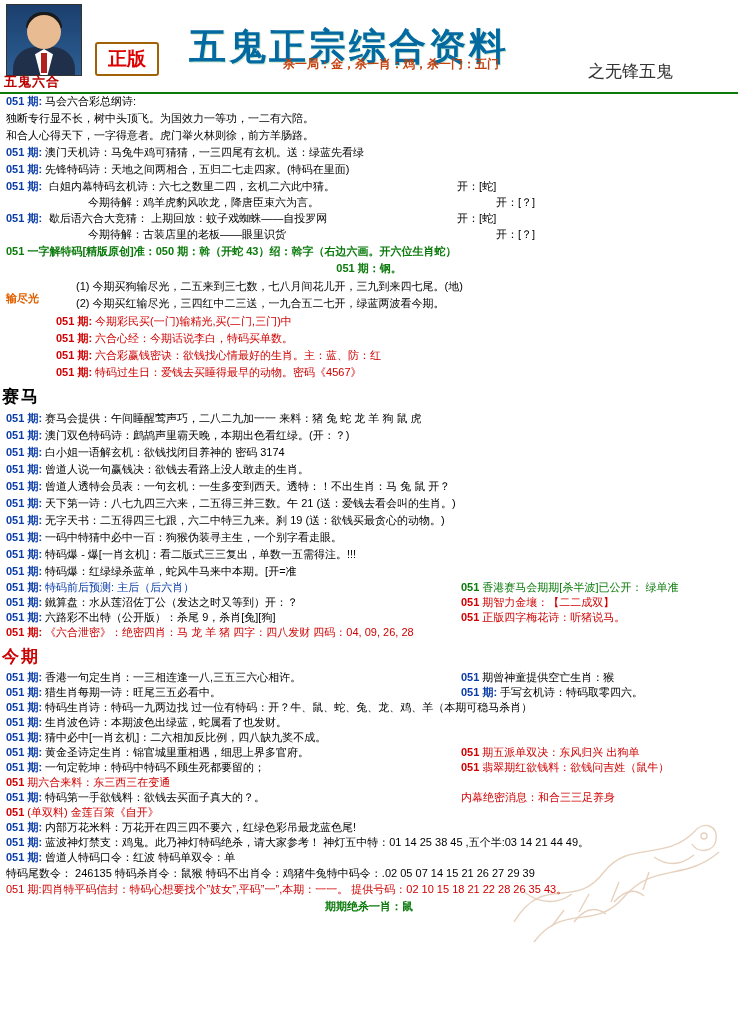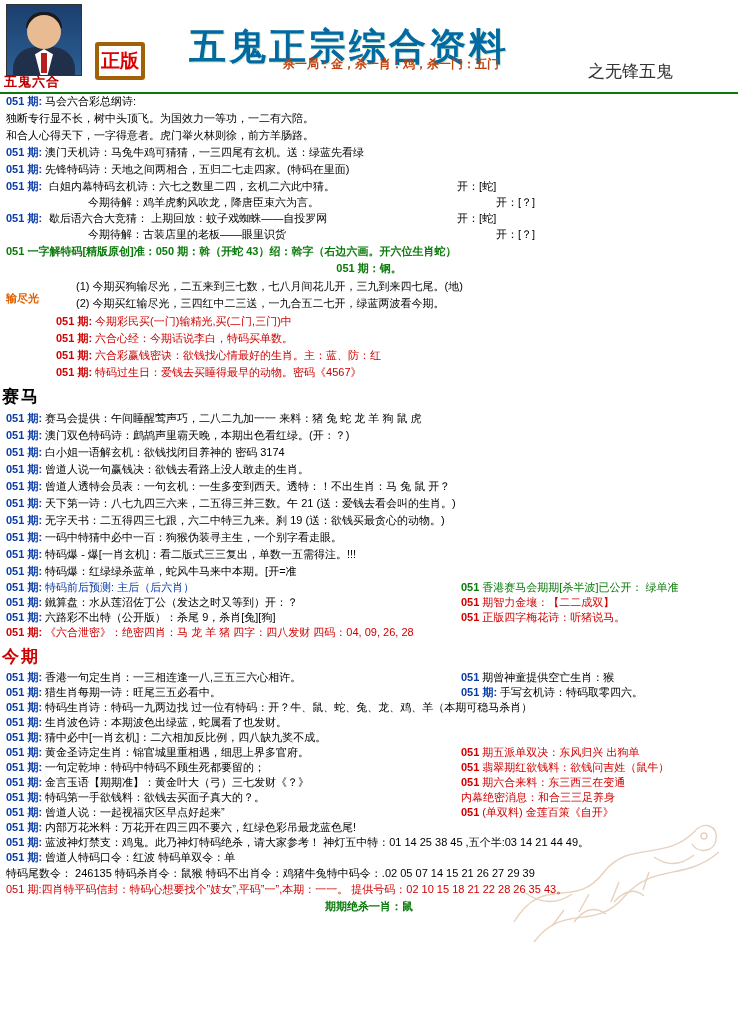--- a/index.html
+++ b/index.html
@@ -39,22 +39,22 @@
   }
   .portrait .tie{
     position:absolute;left:34px;top:48px;width:6px;height:20px;background:#b32020;
   }
   .brandtxt{
     position:absolute;left:4px;top:73px;font-size:13px;font-weight:bold;color:#b00;
     letter-spacing:1px;font-family:"Liberation Serif",serif;
   }
   .zhengban{
     position:absolute;left:95px;top:42px;
-    border:4px solid #a16207;color:#d00;font-weight:bold;font-size:19px;
-    padding:2px 2px;border-radius:3px;background:#fff;
+    border:2px solid #a16207;color:#d00;font-weight:bold;font-size:19px;
+    padding:2px 11px;border-radius:3px;background:#fff;
     font-family:"Liberation Serif",serif;
   }
   .maintitle{
     position:absolute;left:189px;top:22px;
     font-size:37px;font-weight:bold;color:#0369a1;
     font-family:"Liberation Serif",serif;
     letter-spacing:3px;
     text-shadow:1px 1px 0 #cfe9cf;
   }
   .subright{
@@ -290,29 +290,27 @@
     </div>
     <div class="twocol">
       <div class="left"><span class="qi">051 期:</span><span>黄金圣诗定生肖：锦官城里重相遇，细思上界多官府。</span></div>
       <div class="right"><span class="qi red">051</span><span class="red">期五派单双决：东风归兴  出狗单</span></div>
     </div>
     <div class="twocol">
       <div class="left"><span class="qi">051 期:</span><span>一句定乾坤：特码中特码不顾生死都要留的；</span></div>
       <div class="right"><span class="qi red">051</span><span class="red">翡翠期红欲钱料：欲钱问吉姓（鼠牛）</span></div>
     </div>
     <div class="twocol">
-      <div class="left"><span class="qi">051 期:</span><span>金言玉语【期期准】：黄金叶大（弓）三七发财《？》</span></div>
       <div class="right"><span class="qi red">051</span><span class="red">期六合来料：东三西三在变通</span></div>
     </div>
     <div class="twocol">
       <div class="left"><span class="qi">051 期:</span><span>特码第一手欲钱料：欲钱去买面子真大的？。</span></div>
       <div class="right"><span class="red">内幕绝密消息：和合三三足养身</span></div>
     </div>
     <div class="twocol">
-      <div class="left"><span class="qi">051 期:</span><span>曾道人说：一起视福灾区早点好起来”</span></div>
       <div class="right"><span class="qi red">051</span><span class="red">(单双料) 金莲百策《自开》</span></div>
     </div>
     <div class="twocol">
       <div class="left" style="width:725px"><span class="qi">051 期:</span><span>内部万花米料：万花开在四三四不要六，红绿色彩吊最龙蓝色尾!</span></div>
     </div>
     <div class="twocol">
       <div class="left" style="width:725px"><span class="qi">051 期:</span><span>蓝波神灯禁支：鸡鬼。此乃神灯特码绝杀，请大家参考！ 神灯五中特：01 14 25 38 45 ,五个半:03 14 21 44 49。</span></div>
     </div>
     <div class="twocol">
       <div class="left" style="width:725px"><span class="qi">051 期:</span><span>曾道人特码口令：红波 特码单双令：单</span></div>

